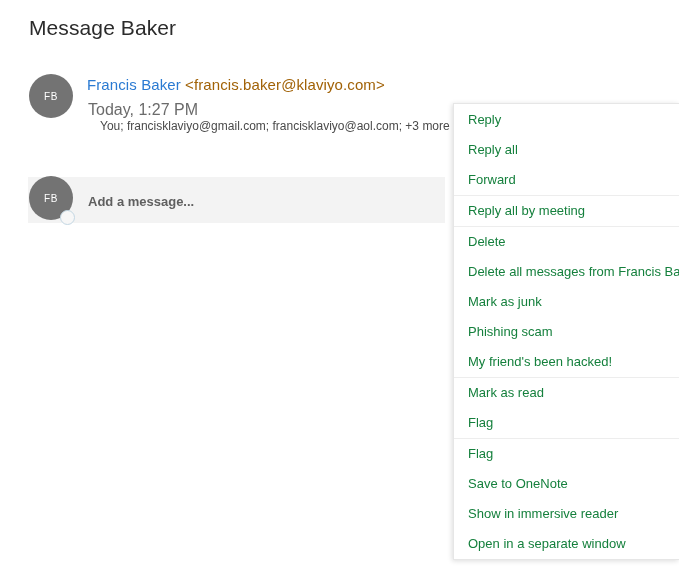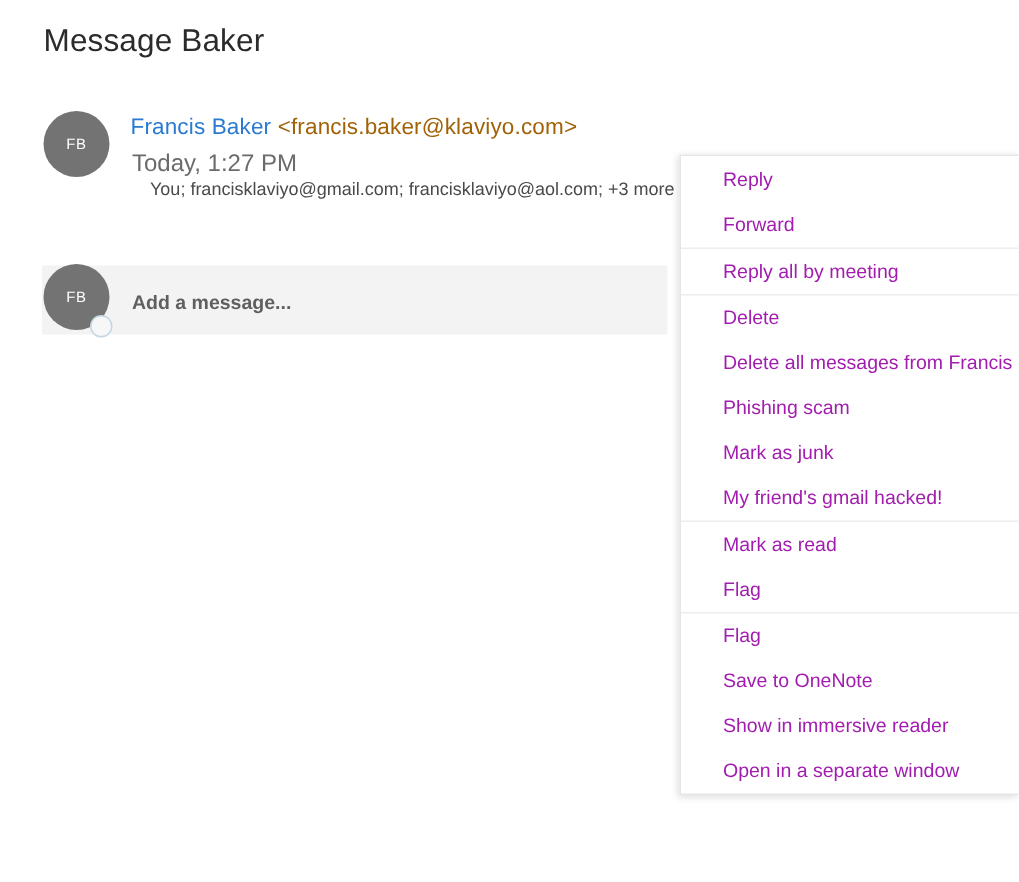--- a/index.html
+++ b/index.html
@@ -167,23 +167,23 @@
     border: 1px solid #e6e6e6;
     border-right: none;
     box-shadow: -1px 1px 5px rgba(0,0,0,0.14);
     box-sizing: border-box;
     padding: 0;
     z-index: 10;
   }
   .menu-item {
     height: 30px;
     line-height: 30px;
-    padding-left: 28px;
+    padding-left: 14px;
     font-size: 13px;
-    color: #a21caf;
+    color: #15803d;
     white-space: nowrap;
     overflow: hidden;
     cursor: default;
     box-sizing: border-box;
   }
   .menu-item.first { height: 31px; line-height: 31px; }
   .menu-item.selected { background: #cfe5f5; }
   .menu-separator {
     height: 1px;
     background: #ededed;
@@ -234,29 +234,30 @@
 
 <div id="compose-row">
   <div id="compose-input-bar"></div>
   <div class="avatar" id="compose-avatar">FB</div>
   <div id="presence-indicator"></div>
 </div>
 <div id="compose-placeholder">Add a message...</div>
 
 <div id="context-menu">
     <div class="menu-item first">Reply</div>
+    <div class="menu-item">Reply all</div>
     <div class="menu-item">Forward</div>
     <div class="menu-separator"></div>
     <div class="menu-item">Reply all by meeting</div>
     <div class="menu-separator"></div>
     <div class="menu-item">Delete</div>
     <div class="menu-item">Delete all messages from Francis Baker</div>
+    <div class="menu-item">Mark as junk</div>
     <div class="menu-item">Phishing scam</div>
-    <div class="menu-item">Mark as junk</div>
-    <div class="menu-item">My friend's gmail hacked!</div>
+    <div class="menu-item">My friend's been hacked!</div>
     <div class="menu-separator"></div>
     <div class="menu-item">Mark as read</div>
     <div class="menu-item">Flag</div>
     <div class="menu-separator"></div>
     <div class="menu-item">Flag</div>
     <div class="menu-item">Save to OneNote</div>
     <div class="menu-item">Show in immersive reader</div>
     <div class="menu-item">Open in a separate window</div>
   </div>
 

